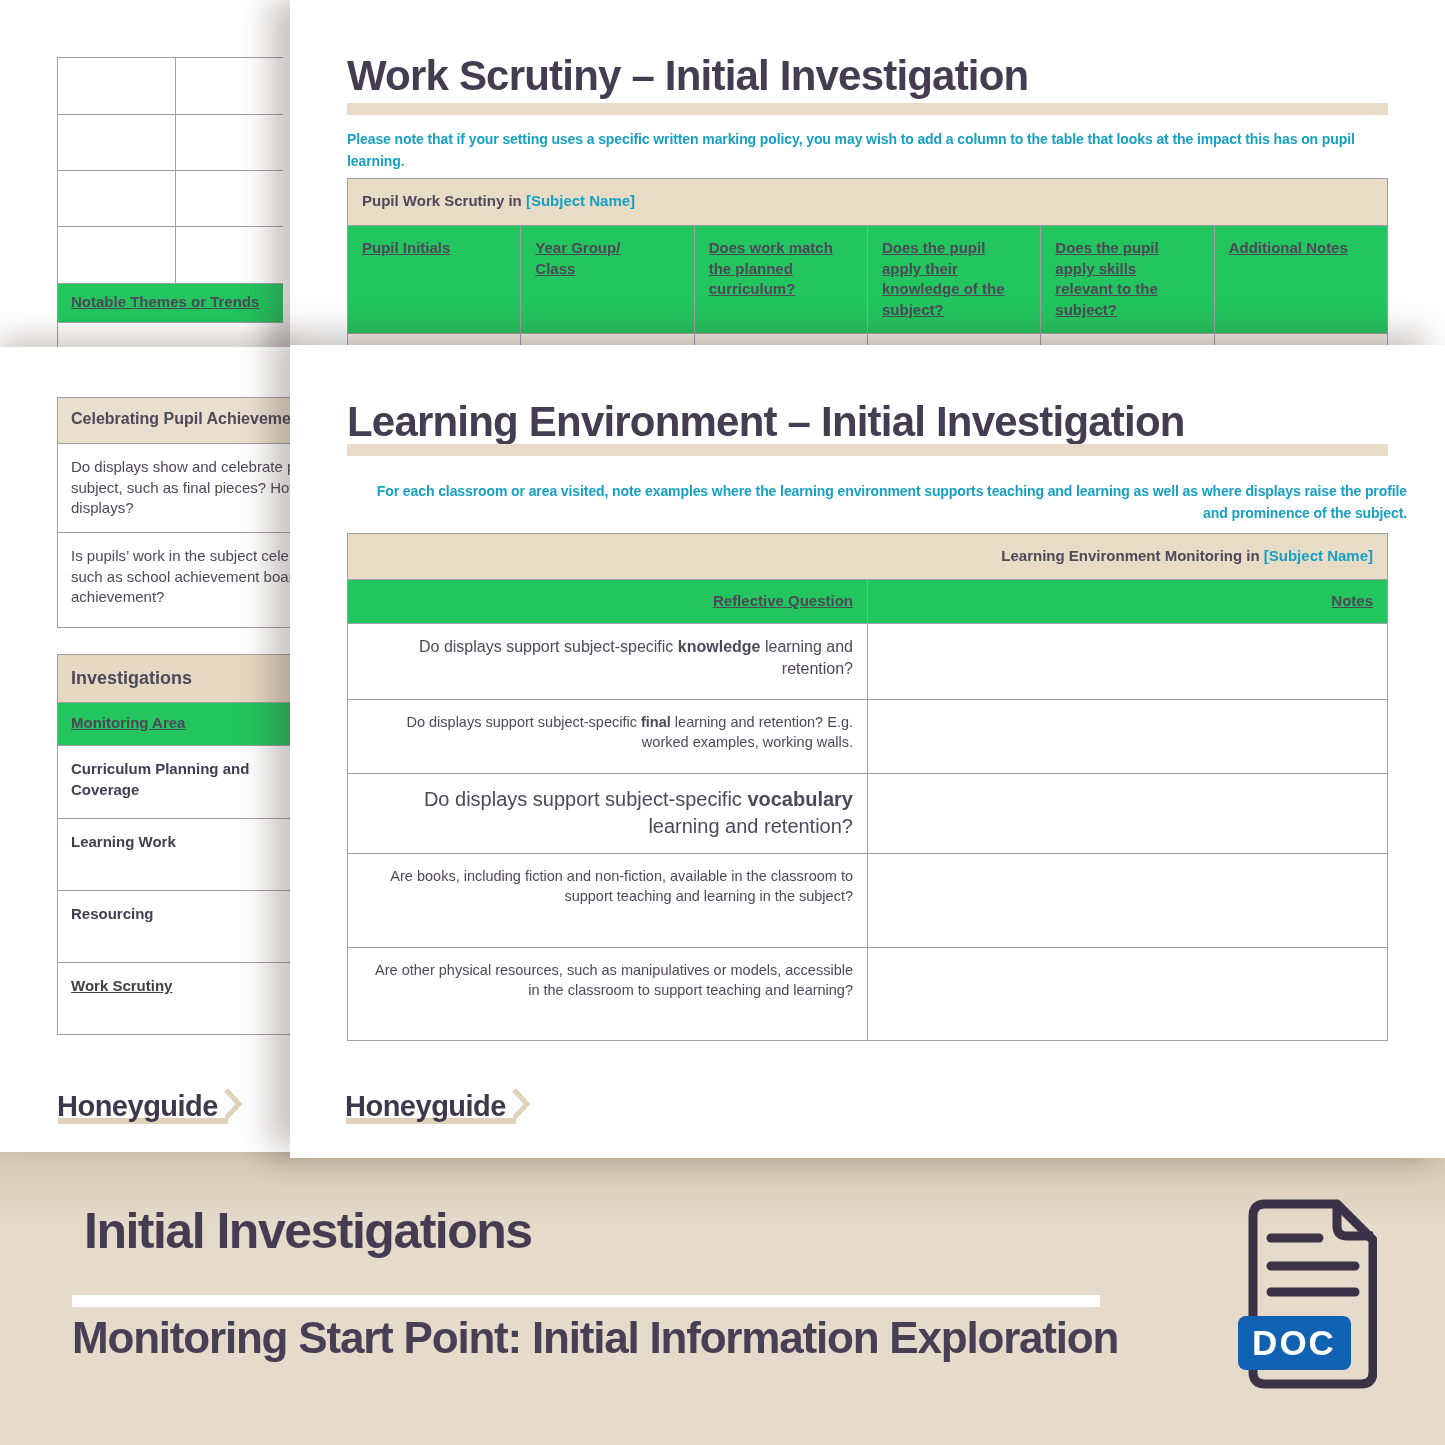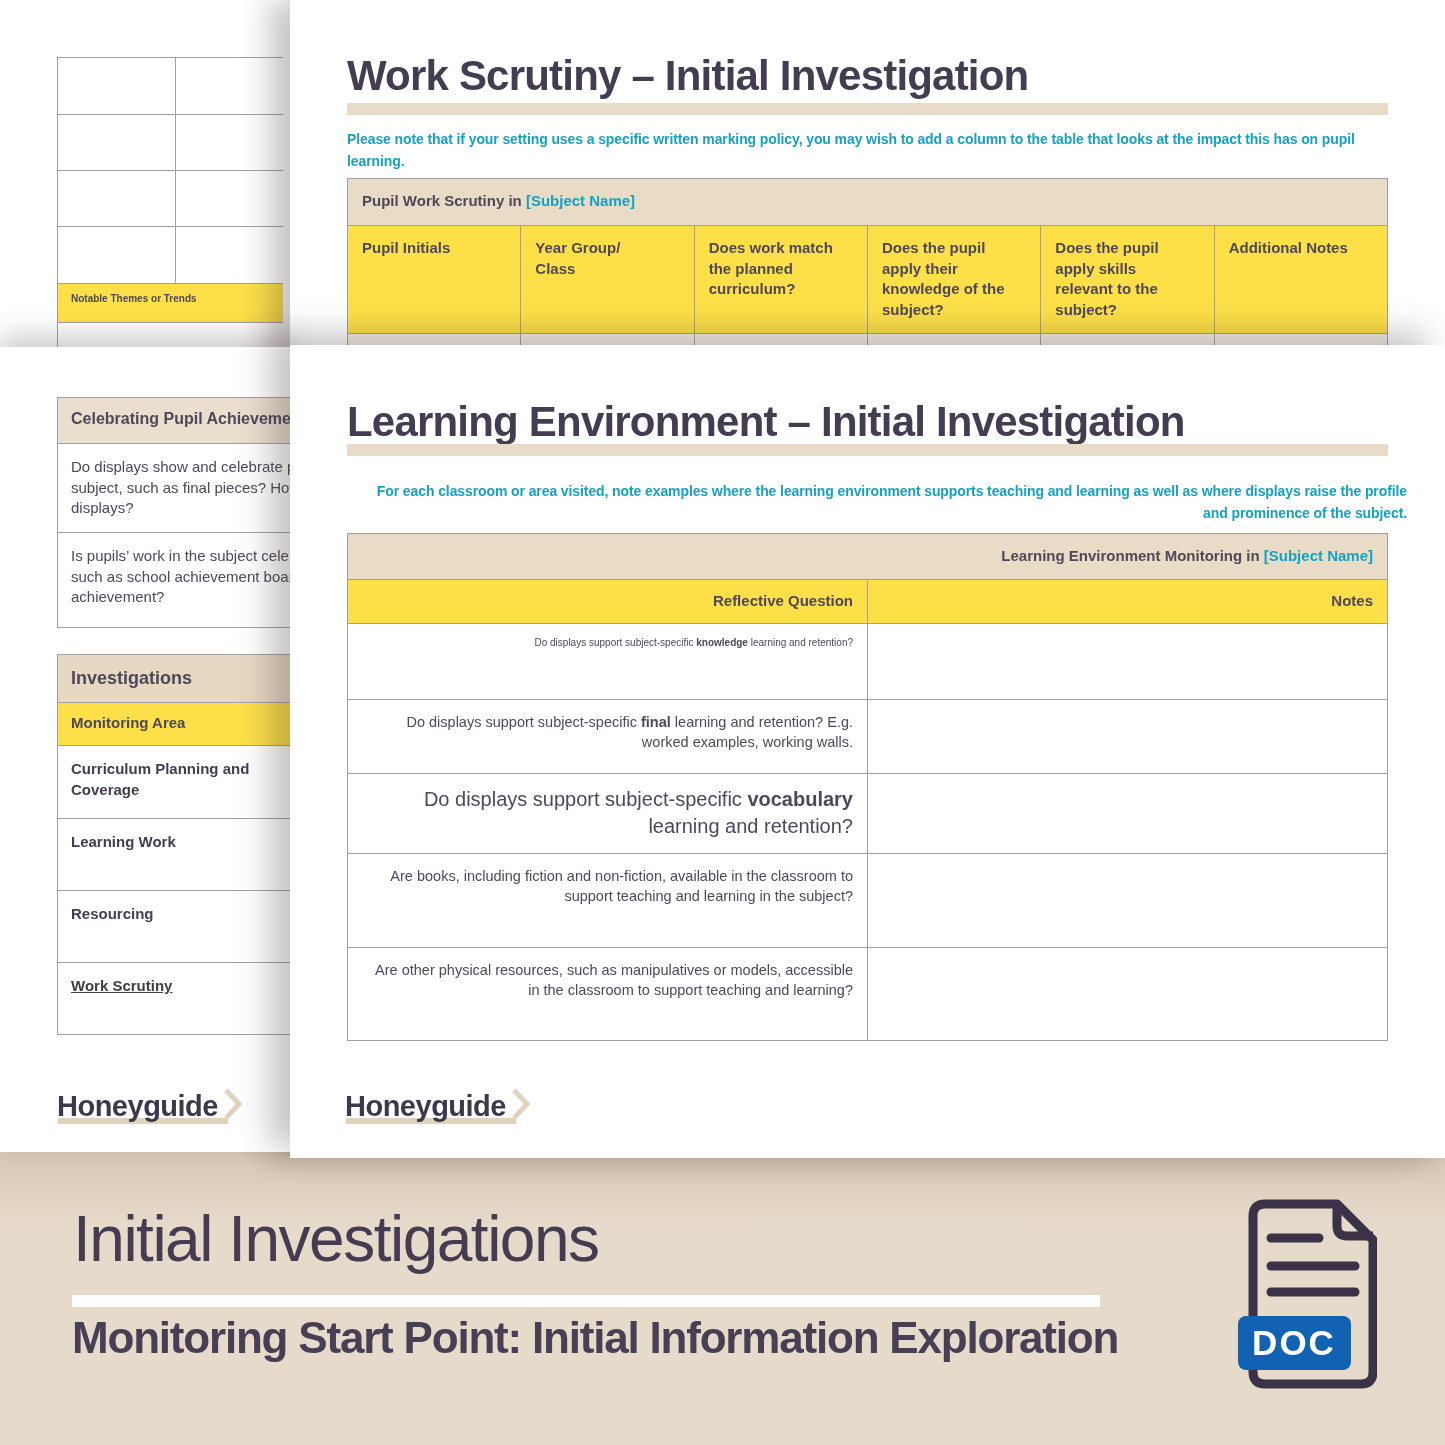--- a/index.html
+++ b/index.html
@@ -22,35 +22,35 @@
   .title-rule { position:absolute; left:57px; width:1041px; height:12px; background:#e8dcc9; }
   .note { position:absolute; left:57px; width:1060px; font-size:14px; font-weight:700;
           color:#16a0c4; line-height:1.55; letter-spacing:-0.1px; }
   .pre { white-space:pre-line; }
 
   table.t { position:absolute; border-collapse:collapse; table-layout:fixed; }
   table.t td { border:1.5px solid #a29da6; vertical-align:top; padding:12px 14px;
                font-size:15px; line-height:1.38; color:#4e4859; }
   td.tan-title { background:#e9dcc7; font-size:19px; font-weight:700; color:#443c51;
                  padding:13px 16px; vertical-align:middle; }
-  td.tan-sub { background:#fde047; font-weight:700; color:#443c51; }
+  td.tan-sub { background:#22c55e; font-weight:700; color:#443c51;text-decoration:underline; }
   .blue { color:#16a0c4; }
   .b { font-weight:700; }
   td.empty-cell { background:#f6f1e9; }
 
   .logo { position:absolute; height:40px; white-space:nowrap; }
   .logo .logo-underline { position:absolute; left:1px; bottom:4px; height:6px; width:170px;
                           background:#e0d3bb; }
   .logo .logo-text { position:relative; z-index:1; font-size:29px; font-weight:700;
                      letter-spacing:-0.5px; color:#3f384c; }
   .logo svg { position:relative; z-index:1; margin-left:2px; vertical-align:-4px; }
 
   .banner { position:absolute; left:0; top:1150px; width:1445px; height:295px; z-index:0;
             background:linear-gradient(180deg,#d5c7b3 0px,#e6dacb 75px); }
-  .banner-title { position:absolute; left:73px; top:52px; font-size:64px; font-weight:400;
+  .banner-title { position:absolute; left:84px; top:52px; font-size:50px; font-weight:700;
                   letter-spacing:-1.5px; color:#453c52; white-space:nowrap; }
   .banner-rule { position:absolute; left:72px; top:145px; width:1028px; height:12px; background:#ffffff; }
   .banner-subtitle { position:absolute; left:72px; top:163px; font-size:44px; font-weight:700;
                      letter-spacing:-1.2px; color:#473f54; white-space:nowrap; }
   .doc-icon { position:absolute; left:1237px; top:46px; }
 </style>
 </head>
 <body>
 
 <div class="canvas">
@@ -83,21 +83,21 @@
       </tr>
       <tr>
         <td style="height:56px;"></td>
         <td></td>
       </tr>
       <tr>
         <td style="height:57px;"></td>
         <td></td>
       </tr>
       <tr>
-        <td class="tan-sub" colspan="2" style="height:39px; padding:8px 13px; font-size:10px;">Notable Themes or Trends</td>
+        <td class="tan-sub" colspan="2" style="height:39px; padding:8px 13px; font-size:15px;">Notable Themes or Trends</td>
       </tr>
       <tr>
         <td colspan="2" style="height:40px;"></td>
       </tr>
     </tbody>
       </table>
   </div>
 
   <div class="page page-ws">
     <div class="doc-title" style="top:52px;">Work Scrutiny – Initial Investigation</div>
@@ -200,21 +200,21 @@
     <table class="t" style="left:57px; top:188px; width:1041px;">
       <tbody>
           <tr>
         <td class="tan-title" colspan="2" style="height:45px;"><span>Learning Environment Monitoring in </span><span class="blue">[Subject Name]</span></td>
       </tr>
       <tr>
         <td class="tan-sub" style="width:378px; height:44px; padding:11px 14px;">Reflective Question</td>
         <td class="tan-sub" style="width:663px; padding:11px 14px;">Notes</td>
       </tr>
       <tr>
-        <td style="height:76px; font-size:10px;"><span>Do displays support subject-specific </span><span class="b">knowledge</span><span> learning and retention?</span></td>
+        <td style="height:76px; font-size:16px;"><span>Do displays support subject-specific </span><span class="b">knowledge</span><span> learning and retention?</span></td>
         <td></td>
       </tr>
       <tr>
         <td style="height:74px; font-size:14.5px;"><span>Do displays support subject-specific </span><span class="b">final</span><span> learning and retention? E.g. worked examples, working walls.</span></td>
         <td></td>
       </tr>
       <tr>
         <td style="height:76px; font-size:20px;margin-top:36px;"><span>Do displays support subject-specific </span><span class="b">vocabulary</span><span> learning and retention?</span></td>
         <td></td>
       </tr>

